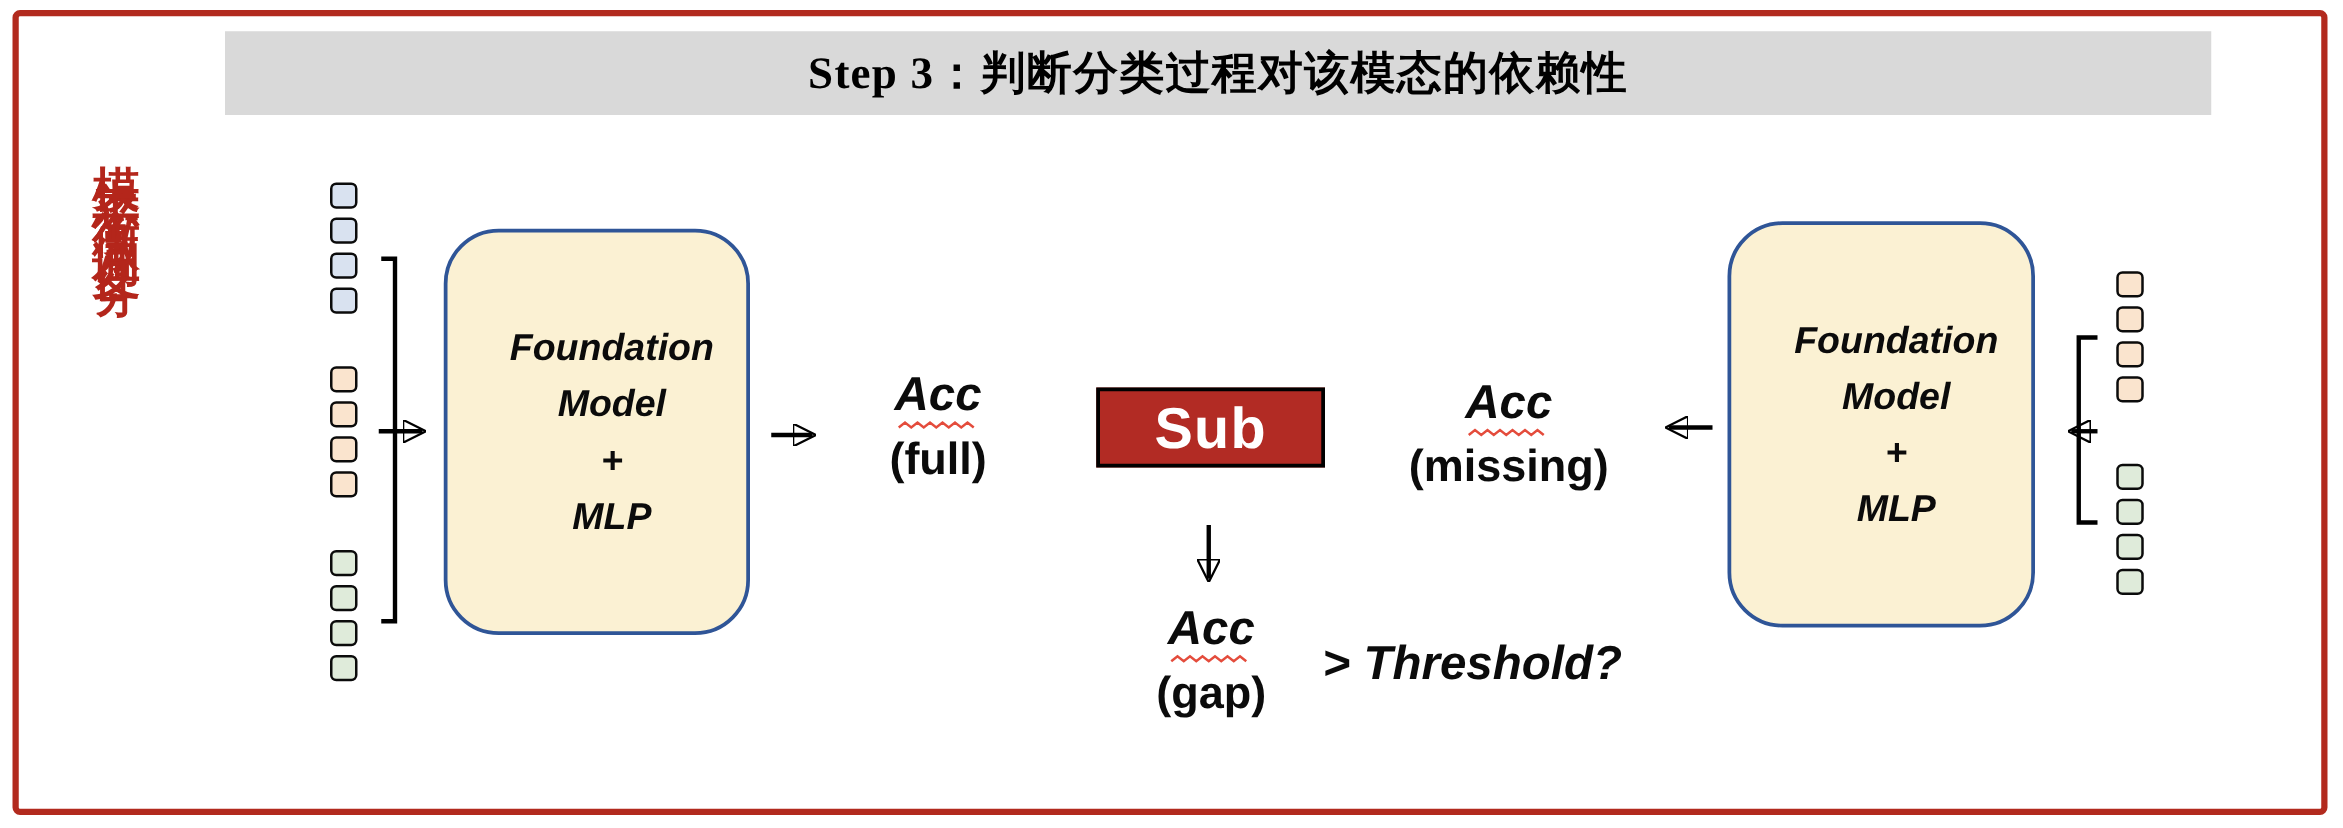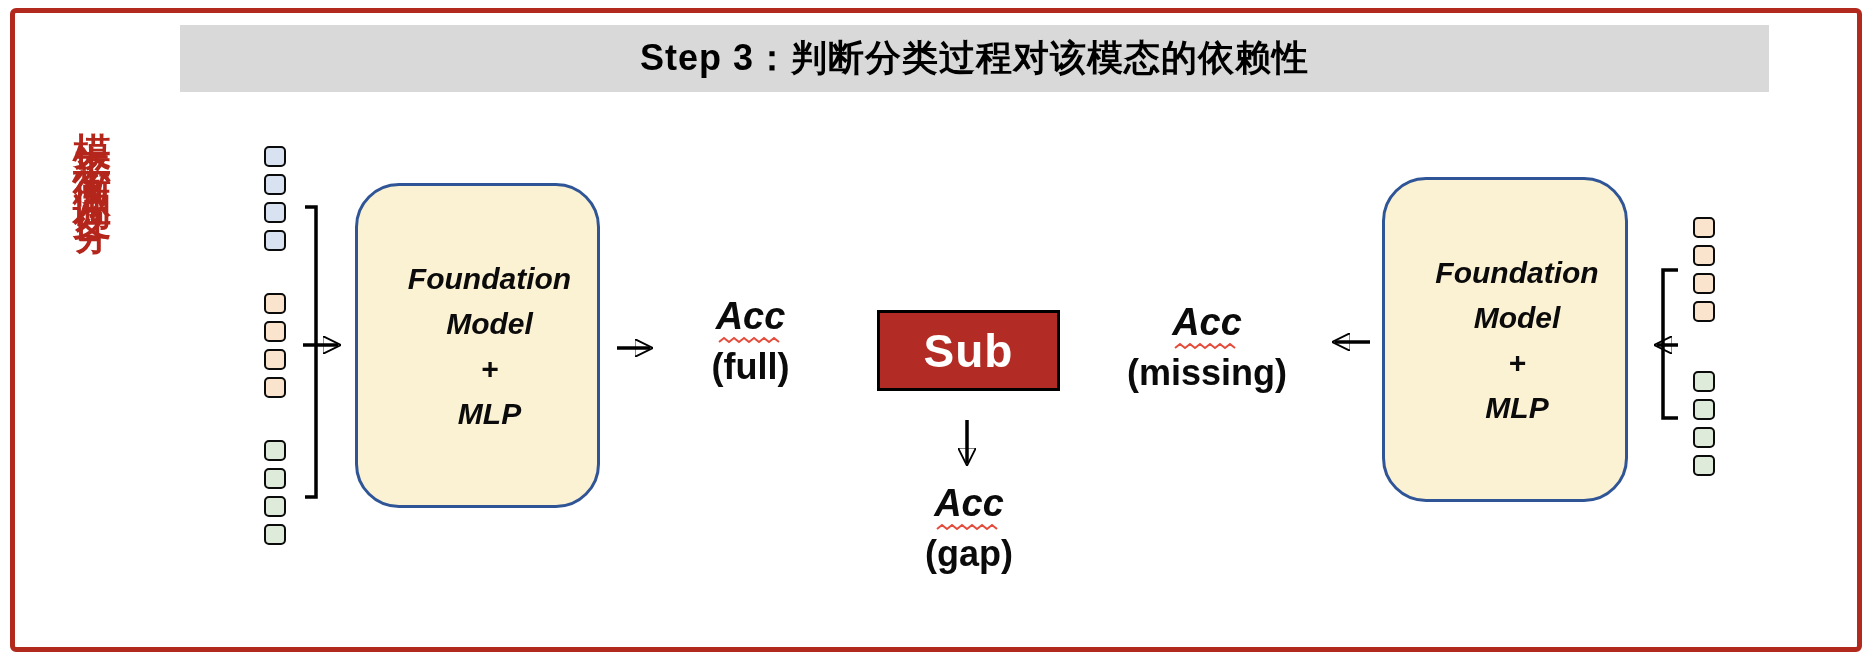--- a/index.html
+++ b/index.html
@@ -8,39 +8,39 @@
     --squiggle-red:#E44C3C; --header-gray:#D9D9D9; --side-red:#B4261B;
   }
   *{margin:0;padding:0;box-sizing:border-box;}
   html,body{width:1874px;height:662px;background:#fff;overflow:hidden;
     font-family:"Liberation Sans","DejaVu Sans",sans-serif;}
   .canvas{position:absolute;inset:0;width:1874px;height:662px;}
   .frame{position:absolute;left:10px;top:8px;right:12px;bottom:10px;
     border:5px solid var(--frame-red,#B22A1E);border-radius:6px;}
   .header-bar{position:absolute;left:180px;top:25px;width:1589px;height:67px;
     background:var(--header-gray,#D9D9D9);display:flex;align-items:center;justify-content:center;}
-  .header-title{font-family:Liberation Sans, sans-serif;font-weight:bold;
+  .header-title{font-family:Liberation Serif, serif;font-weight:bold;
     font-size:36px;color:#000;letter-spacing:1px;}
   .side-label{position:absolute;left:66px;top:102px;height:430px;
     writing-mode:vertical-rl;text-orientation:upright;
     color:var(--side-red,#B4261B);font-weight:bold;font-size:38px;letter-spacing:12px;
     font-family:"Liberation Serif","DejaVu Serif",serif;}
   .token-col{position:absolute;display:flex;flex-direction:column;}
   .token-col.left{left:264px;top:146px;gap:42px;}
   .token-col.right{left:1693px;top:217px;gap:49px;}
   .token-group{display:flex;flex-direction:column;gap:7px;}
   .token{width:22px;height:21px;border:2px solid #0b0b0b;border-radius:5px;}
   .model-box{position:absolute;background:var(--box-cream,#FBF1D3);
     border:3px solid var(--box-border,#2F5597);border-radius:44px;
     display:flex;align-items:center;justify-content:center;}
   .model-box.left{left:355px;top:183px;width:245px;height:325px;}
   .model-box.right{left:1382px;top:177px;width:246px;height:325px;}
   .model-label{font-weight:bold;font-style:italic;font-size:30px;line-height:45px;
     text-align:center;white-space:pre-line;color:#0b0b0b;margin-left:24px;}
-  .sub-box{position:absolute;left:877px;top:310px;width:183px;height:81px;
+  .sub-box{position:absolute;left:877px;top:310px;width:183px;height:64px;
     background:var(--sub-red,#B22B24);border:3px solid #000;
     display:flex;align-items:center;justify-content:center;}
   .sub-label{color:#fff;font-weight:bold;font-size:46px;letter-spacing:1px;}
   .acc-block{position:absolute;display:flex;flex-direction:column;align-items:center;gap:1px;}
   .acc-block.full{left:688px;top:296px;width:125px;}
   .acc-block.missing{left:1122px;top:302px;width:170px;}
   .acc-block.gap{left:903px;top:483px;width:132px;}
   .acc-word{font-weight:bold;font-style:italic;font-size:38px;line-height:40px;color:#0b0b0b;}
   .acc-sub{font-weight:bold;font-size:36px;line-height:44px;color:#0b0b0b;}
   .squiggle{display:block;margin-top:-1px;}
@@ -147,14 +147,15 @@
   </div>
 
   <div class="acc-block gap">
     <span class="acc-word">Acc</span>
     <svg class="squiggle" width="66" height="8" viewBox="0 0 66 8">
       <path d="M1,6 l5,-4 l5,4 l5,-4 l5,4 l5,-4 l5,4 l5,-4 l5,4 l5,-4 l5,4 l5,-4 l5,4" fill="none" stroke="var(--squiggle-red,#E44C3C)" stroke-width="2"></path>
     </svg>
     <span class="acc-sub">(gap)</span>
   </div>
 
+  <div class="threshold">&gt; Threshold?</div>
 
 </div>
 
 </body></html>

